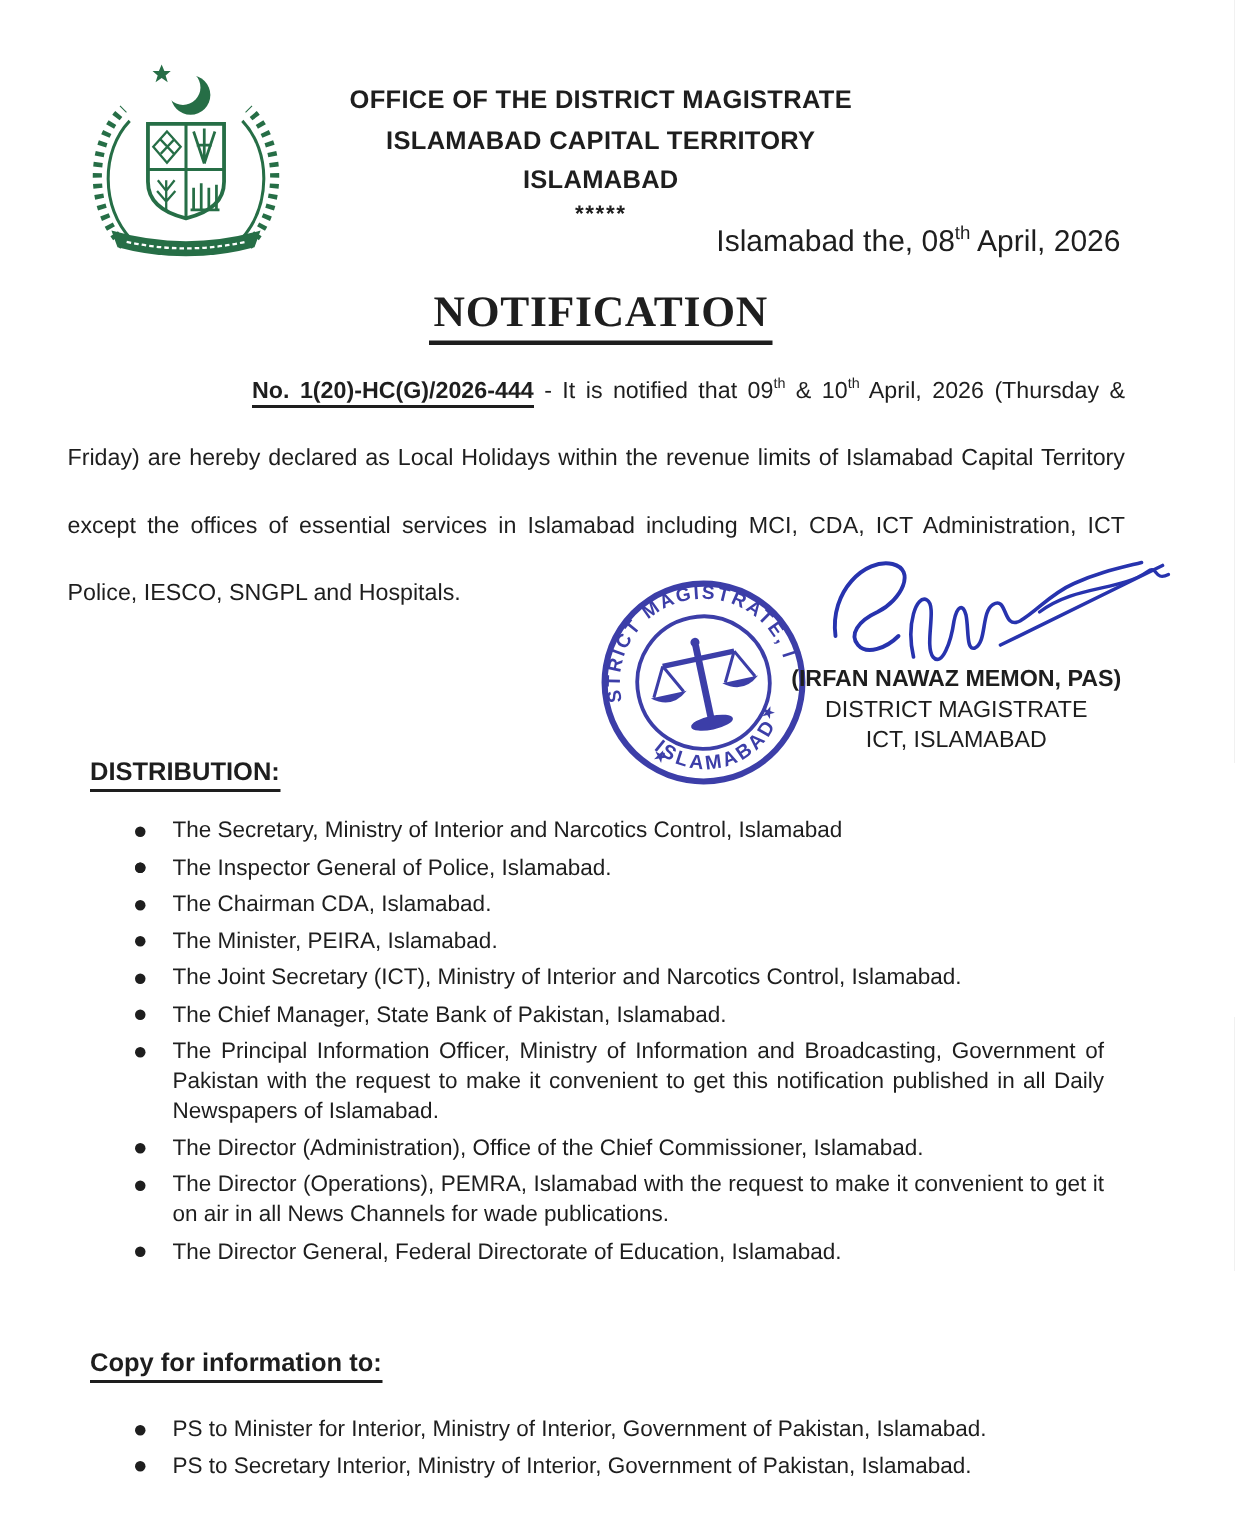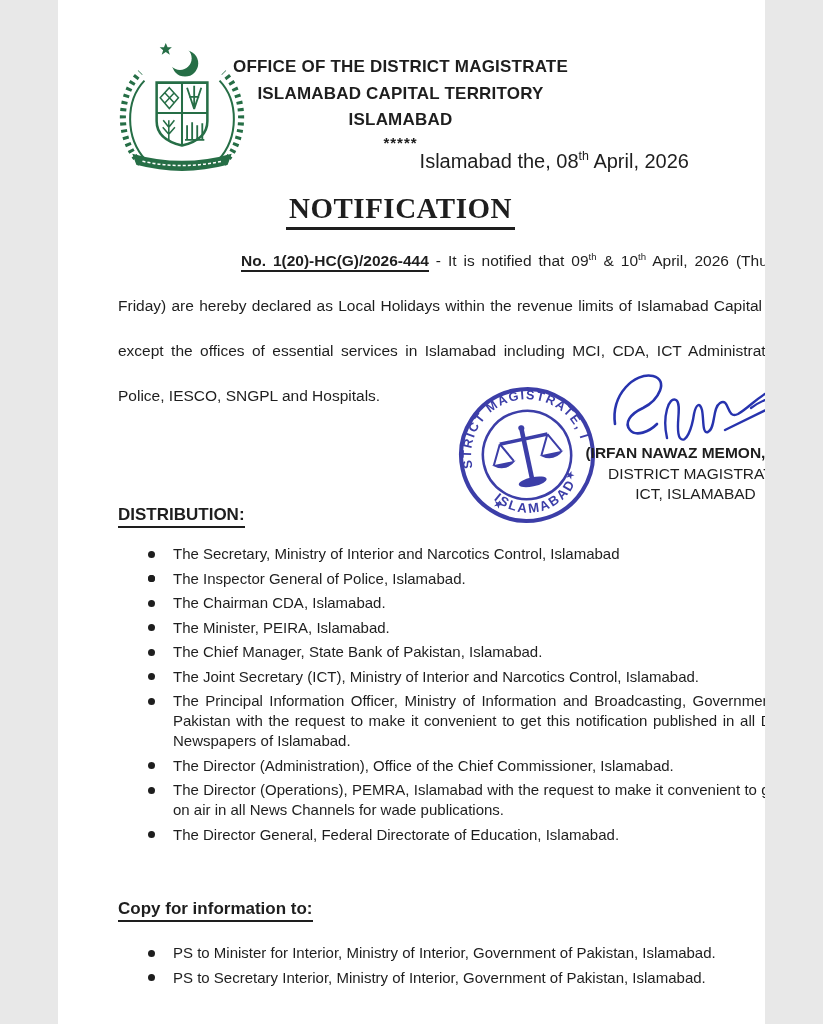--- a/index.html
+++ b/index.html
@@ -1,17 +1,17 @@
 <!DOCTYPE html>
 <html><head>
 <meta charset="utf-8">
 <style>
   html,body { margin:0; padding:0; background:#e8e8e8; }
   .page {
-    position:relative; width:707px; height:1024px; margin:0 auto;
+    position:relative; width:823px; height:1024px; margin:0 auto;
     background:#ffffff; overflow:hidden;
     font-family:"Liberation Sans","DejaVu Sans",sans-serif;
     color:var(--text,#1e1e1e);
     --text:#1e1e1e; --green:#266e46; --stamp:#3c3ea8; --sig:#2733ae;
   }
   
   .emblem { position:absolute; left:60px; top:40px; width:128px; height:138px; }
   .em-stroke { stroke:var(--green); fill:none; }
   .em-fill   { fill:var(--green); }
   
@@ -22,21 +22,21 @@
   .date-line { position:absolute; top:150px; right:76px; font-size:20px; }
   .date-line sup, .para sup { font-size:0.62em; vertical-align:super; line-height:0; }
   
   .title-row { position:absolute; top:192px; left:0; right:22px; text-align:center;font-family:Liberation Serif, serif; }
   .title-row .title-text {
     display:inline-block; font-size:29px; font-weight:bold; letter-spacing:0.5px;
     border-bottom:3px solid var(--text); padding:0 3px 2px;
   }
   
   .para {
-    position:absolute; left:60px; top:238px; width:705px;
+    position:absolute; left:45px; top:238px; width:705px;
     font-size:15.5px; line-height:45px; text-align:justify; text-indent:123px; margin:0;
   }
   .ref-no { font-weight:bold; border-bottom:2px solid var(--text); padding-bottom:1px; }
   
   .stamp-svg { position:absolute; left:398px; top:382px; width:142px; height:142px; }
   .stamp-ring { stroke:var(--stamp); fill:none; }
   .stamp-fill { fill:var(--stamp); }
   .stamp-arc-text { fill:var(--stamp); font-weight:bold; font-family:"Liberation Sans",sans-serif; }
   .sig-svg { position:absolute; left:541px; top:366px; width:252px; height:86px; }
   .sig-ink { stroke:var(--sig); fill:none; stroke-linecap:round; stroke-linejoin:round; }
@@ -143,22 +143,22 @@
     <div>ICT, ISLAMABAD</div>
   </div>
 
   <div class="section-heading dist-heading"><span>DISTRIBUTION:</span></div>
   <ul class="doc-list dist-list">
       <li><span class="bullet"></span><span>The Secretary, Ministry of Interior and Narcotics Control, Islamabad</span></li>
       <li><span class="bullet"></span></li>
       <li><span class="bullet"></span><span>The Inspector General of Police, Islamabad.</span></li>
       <li><span class="bullet"></span><span>The Chairman CDA, Islamabad.</span></li>
       <li><span class="bullet"></span><span>The Minister, PEIRA, Islamabad.</span></li>
+      <li><span class="bullet"></span><span>The Joint Secretary (ICT), Ministry of Interior and Narcotics Control, Islamabad.</span></li>
       <li><span class="bullet"></span><span>The Chief Manager, State Bank of Pakistan, Islamabad.</span></li>
-      <li><span class="bullet"></span><span>The Joint Secretary (ICT), Ministry of Interior and Narcotics Control, Islamabad.</span></li>
       <li><span class="bullet"></span><span>The Principal Information Officer, Ministry of Information and Broadcasting, Government of Pakistan with the request to make it convenient to get this notification published in all Daily Newspapers of Islamabad.</span></li>
       <li><span class="bullet"></span><span>The Director (Administration), Office of the Chief Commissioner, Islamabad.</span></li>
       <li><span class="bullet"></span><span>The Director (Operations), PEMRA, Islamabad with the request to make it convenient to get it on air in all News Channels for wade publications.</span></li>
       <li><span class="bullet"></span><span>The Director General, Federal Directorate of Education, Islamabad.</span></li>
     </ul>
 
   <div class="section-heading copy-heading"><span>Copy for information to:</span></div>
   <ul class="doc-list copy-list">
       <li><span class="bullet"></span><span>PS to Minister for Interior, Ministry of Interior, Government of Pakistan, Islamabad.</span></li>
       <li><span class="bullet"></span><span>PS to Secretary Interior, Ministry of Interior, Government of Pakistan, Islamabad.</span></li>

